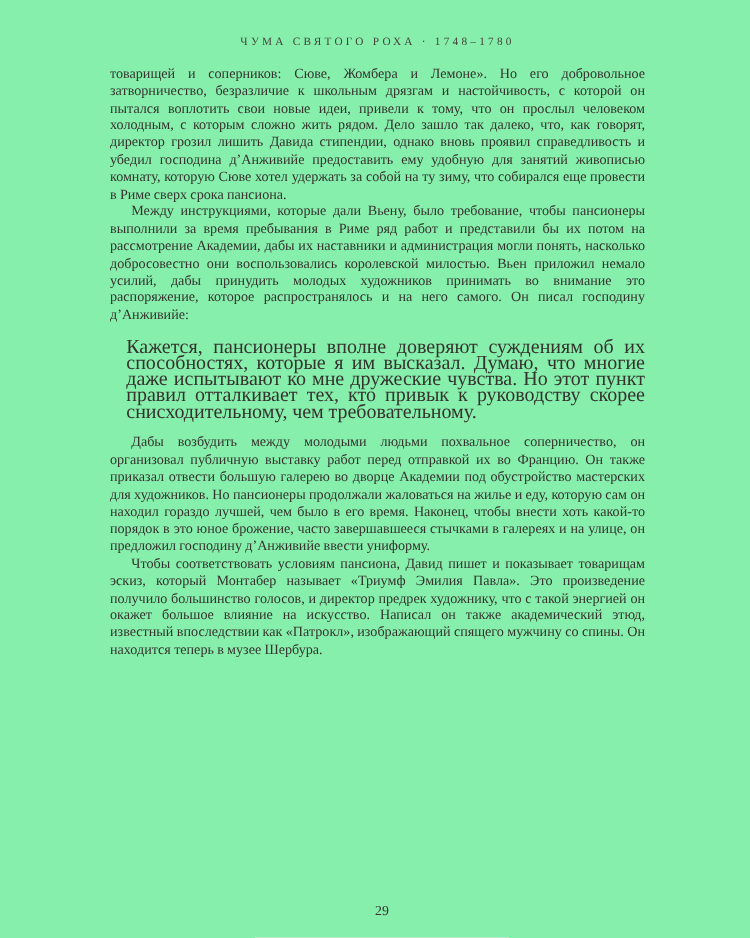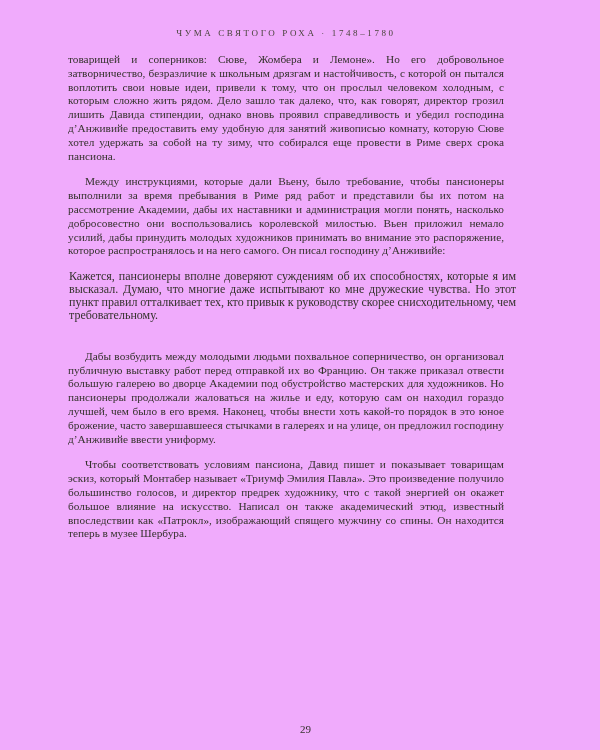--- a/index.html
+++ b/index.html
@@ -5,55 +5,55 @@
   html, body {
     margin: 0;
     padding: 0;
     background: #e9e7e3;
   }
   .page {
     position: relative;
     width: 600px;
     height: 750px;
     margin: 0 auto;
-    background: #f0abfc;
+    background: #86efac;
     box-sizing: border-box;
-    padding: 28px 84px 0 56px;
+    padding: 28px 84px 0 88px;
     font-family: "Liberation Serif", "DejaVu Serif", serif;
     color: #35322d;
     overflow: hidden;
   }
   .running-header {
     text-align: center;
     font-size: 9px;
     letter-spacing: 2.6px;
     color: #474339;
     margin-bottom: 15px;
     white-space: nowrap;
   }
   .text-block {
     width: 100%;
   }
   .para {
-    margin: 12px;
+    margin: 0;
     font-size: 11.3px;
     line-height: 13.8px;
     text-align: justify;
     word-spacing: -0.2px;
   }
   .para.continuation {
     text-indent: 0;
   }
   .para.indent {
     text-indent: 17px;
   }
   .para.quote {
-    font-size: 12px;
+    font-size: 16px;
     line-height: 12.9px;
-    margin: 12px 0 28px 13px;
+    margin: 12px 0 12px 13px;
     text-indent: 0;
     font-family: Liberation Serif, serif;
   }
   .page-number {
     position: absolute;
     bottom: 15px;
     left: 11px;
     right: 0;
     text-align: center;
     font-size: 11px;

